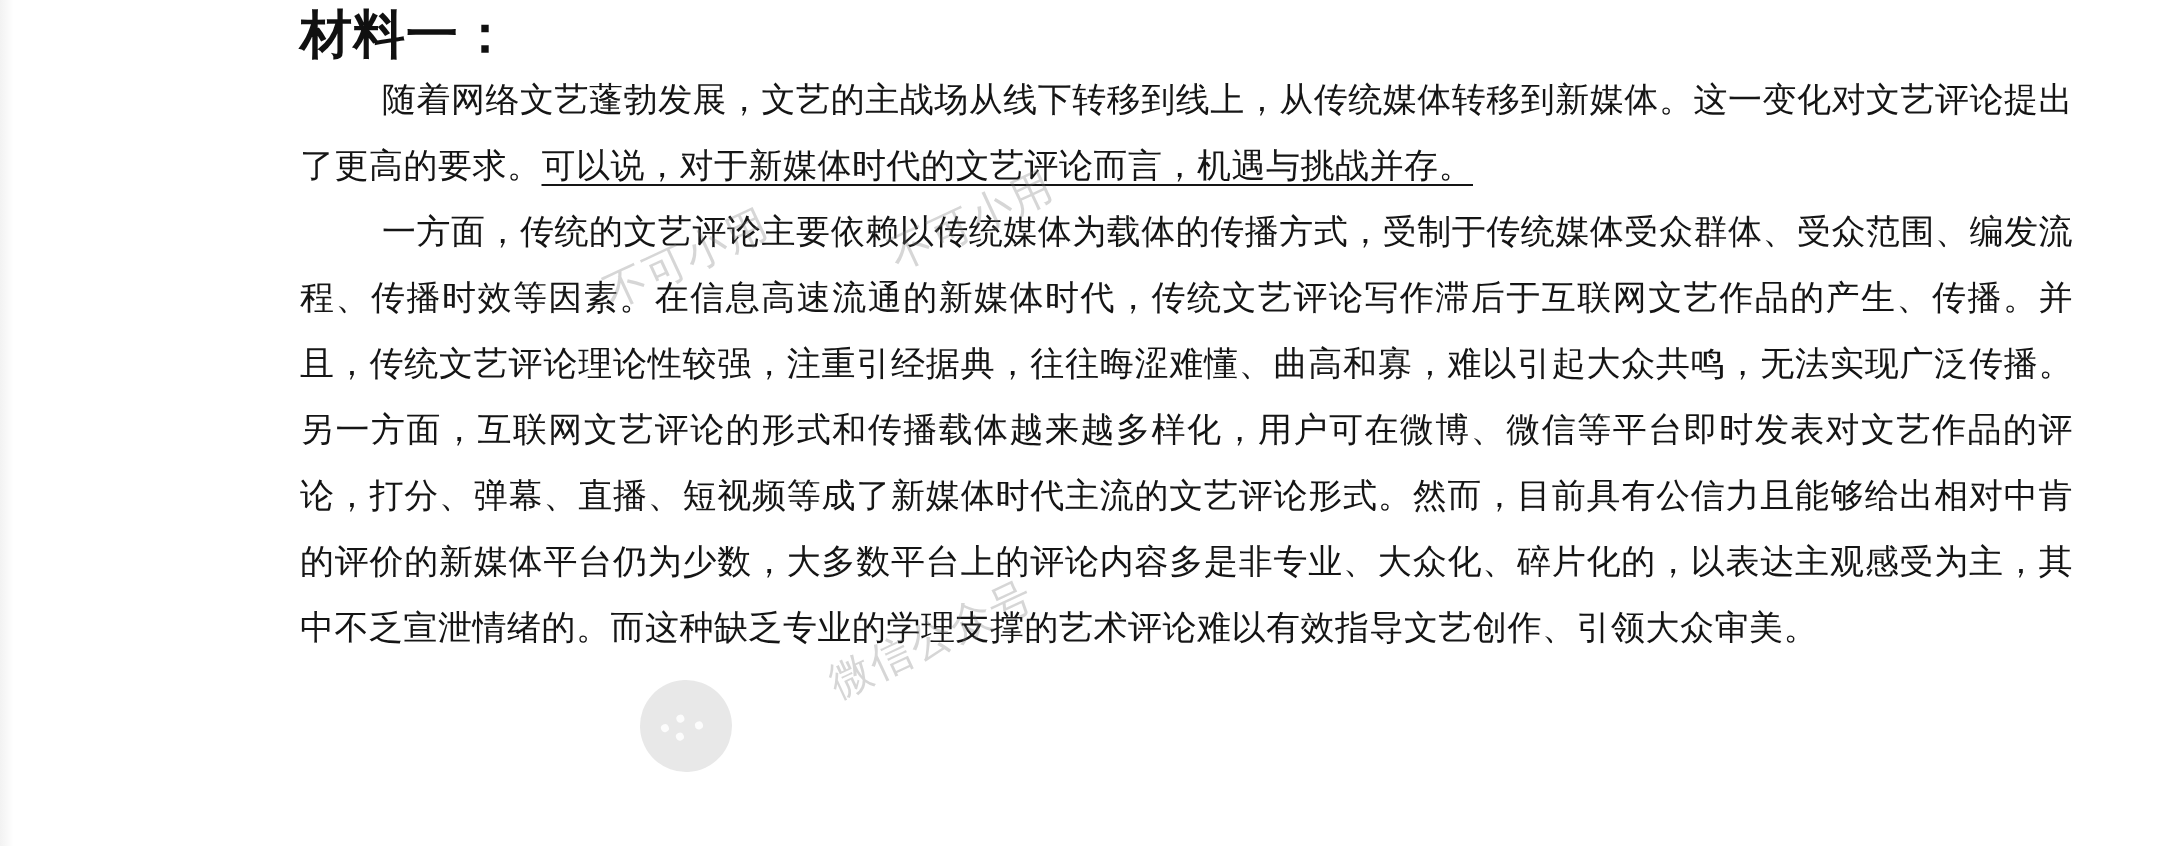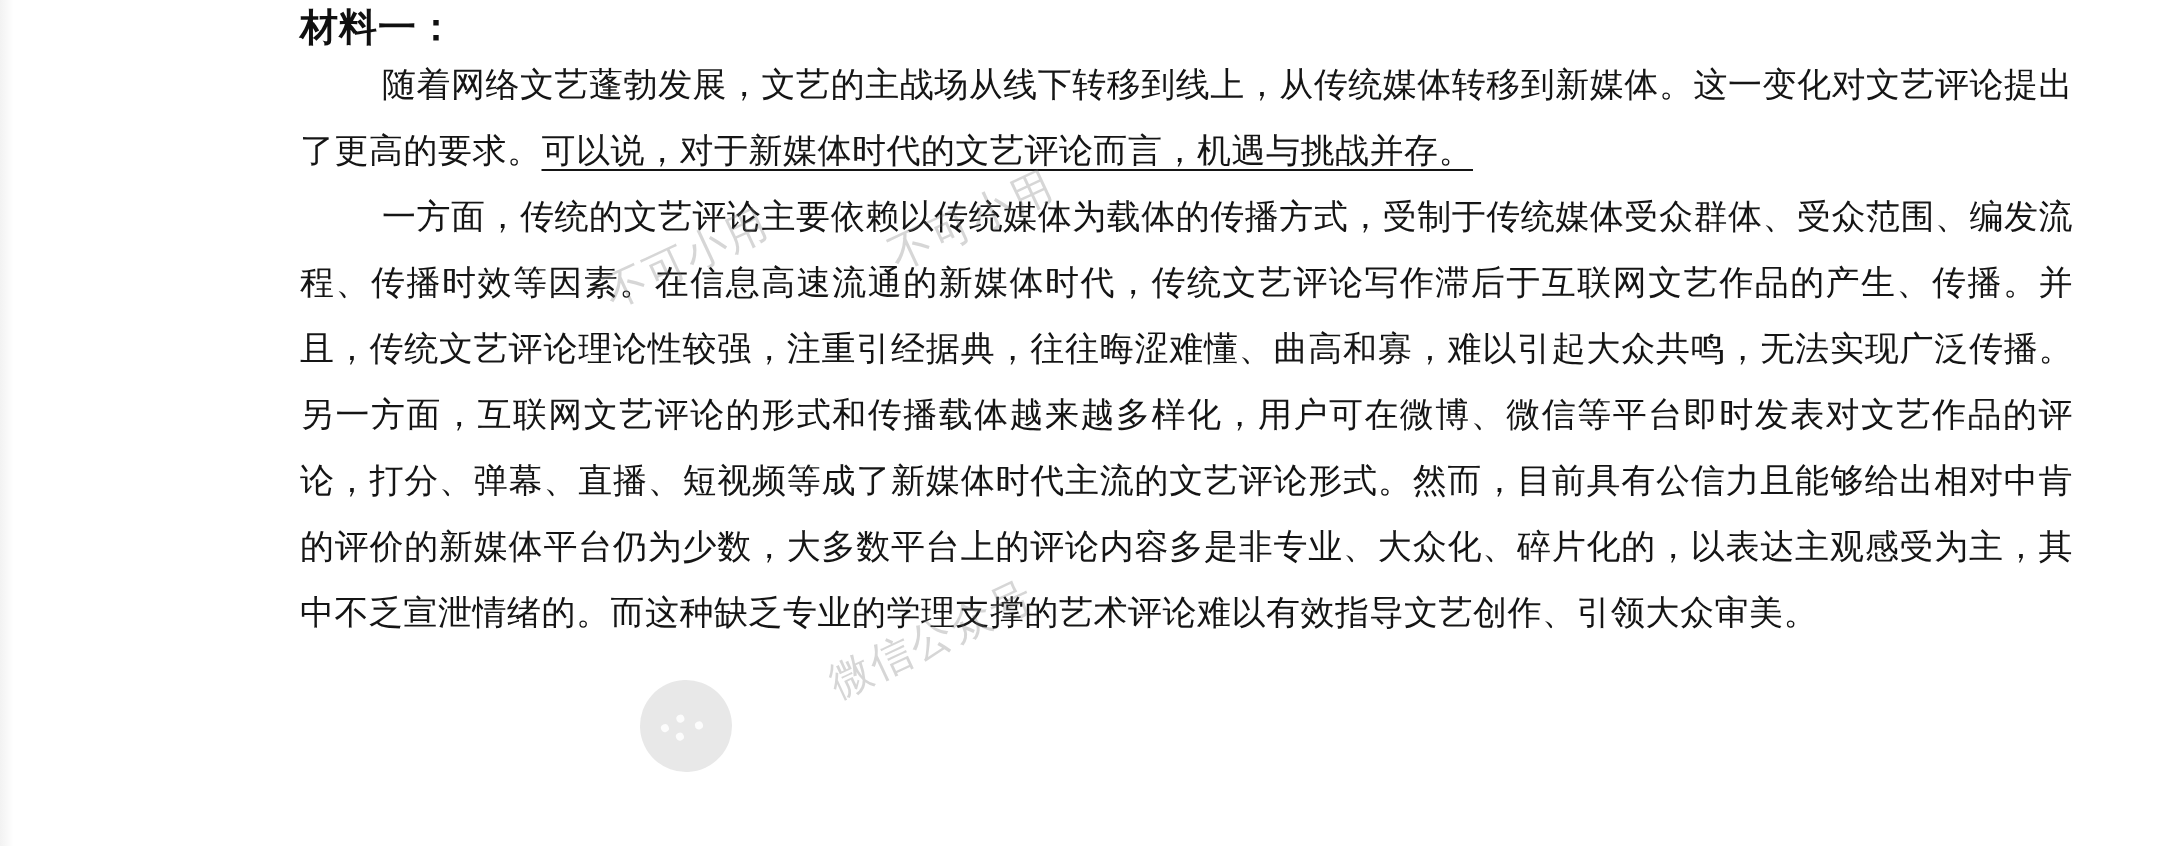--- a/index.html
+++ b/index.html
@@ -18,21 +18,21 @@
 
   #page {
     position: relative;
     width: 2163px;
     height: 846px;
     box-sizing: border-box;
     padding: 8px 90px 0 300px;
   }
 
   .doc-title {
-    font-size: 38px;
+    font-size: 52px;
     line-height: 1.05;
     letter-spacing: 1px;
     font-weight: 600;
     margin: 0 0 4px 0;
     color: #101010;
   }
 
   .para {
     font-size: 34px;
     line-height: 66px;

